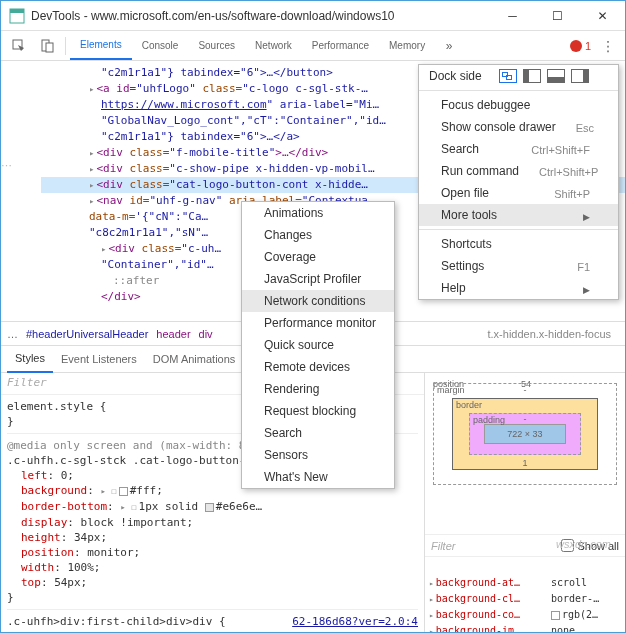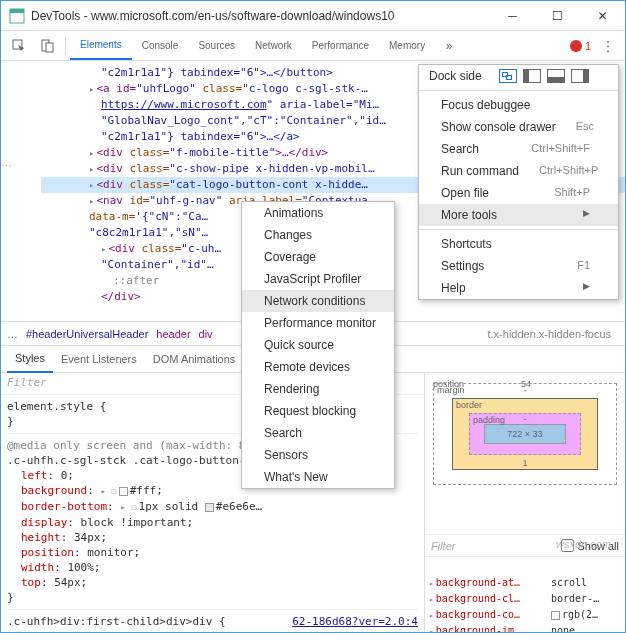--- a/index.html
+++ b/index.html
@@ -56,21 +56,21 @@
 .comp-f{height:22px;border-top:1px solid #eee;display:flex;align-items:center;padding:0 6px;font-size:11px;color:#aaa}
 .comp-f .sa{margin-left:auto;display:flex;align-items:center;color:#333}
 .comp-f input{margin-right:3px}
 .props{border-top:1px solid #eee;font-family:Consolas,monospace;font-size:10px;line-height:15px;padding:18px 4px;height:76px;overflow:hidden}
 .props .pr{display:flex;white-space:nowrap}
 .props .pn{color:#c80000;flex:1;overflow:hidden;text-overflow:ellipsis}
 .props .pn::before{content:"▸";color:#888;margin-right:2px;font-size:8px}
 .props .pv{color:#333;width:70px}
 .sw{display:inline-block;width:9px;height:9px;border:1px solid #999;vertical-align:middle;margin-right:2px}
 .menu{position:absolute;background:#fff;border:1px solid #bbb;box-shadow:2px 2px 6px rgba(0,0,0,.25);font-size:12px;z-index:100}
-.menu .mi{padding:4px 28px 4px 22px;white-space:nowrap;display:flex;align-items:flex-start}
+.menu .mi{padding:4px 28px 4px 22px;white-space:nowrap;display:flex;align-items:flex-end}
 .menu .mi:hover,.menu .mi.hov{background:#e8e8e8}
 .menu .mh{border-top:1px solid #e0e0e0;margin:3px 0}
 .menu .sc{margin-left:auto;color:#888;font-size:11px;padding-left:20px}
 .menu .ar{margin-left:auto;color:#666;font-size:9px}
 .menu .di{display:flex;align-items:flex-end;padding:4px 10px}
 .menu .di .dl{margin-right:14px}
 .menu .dock{width:18px;height:14px;border:1px solid #666;margin:0 3px;position:relative}
 .menu .dock.sel{border-color:#1a73e8}
 .menu .dock .bar{position:absolute;background:#666}
 .menu1{top:63px;right:6px;width:201px}

